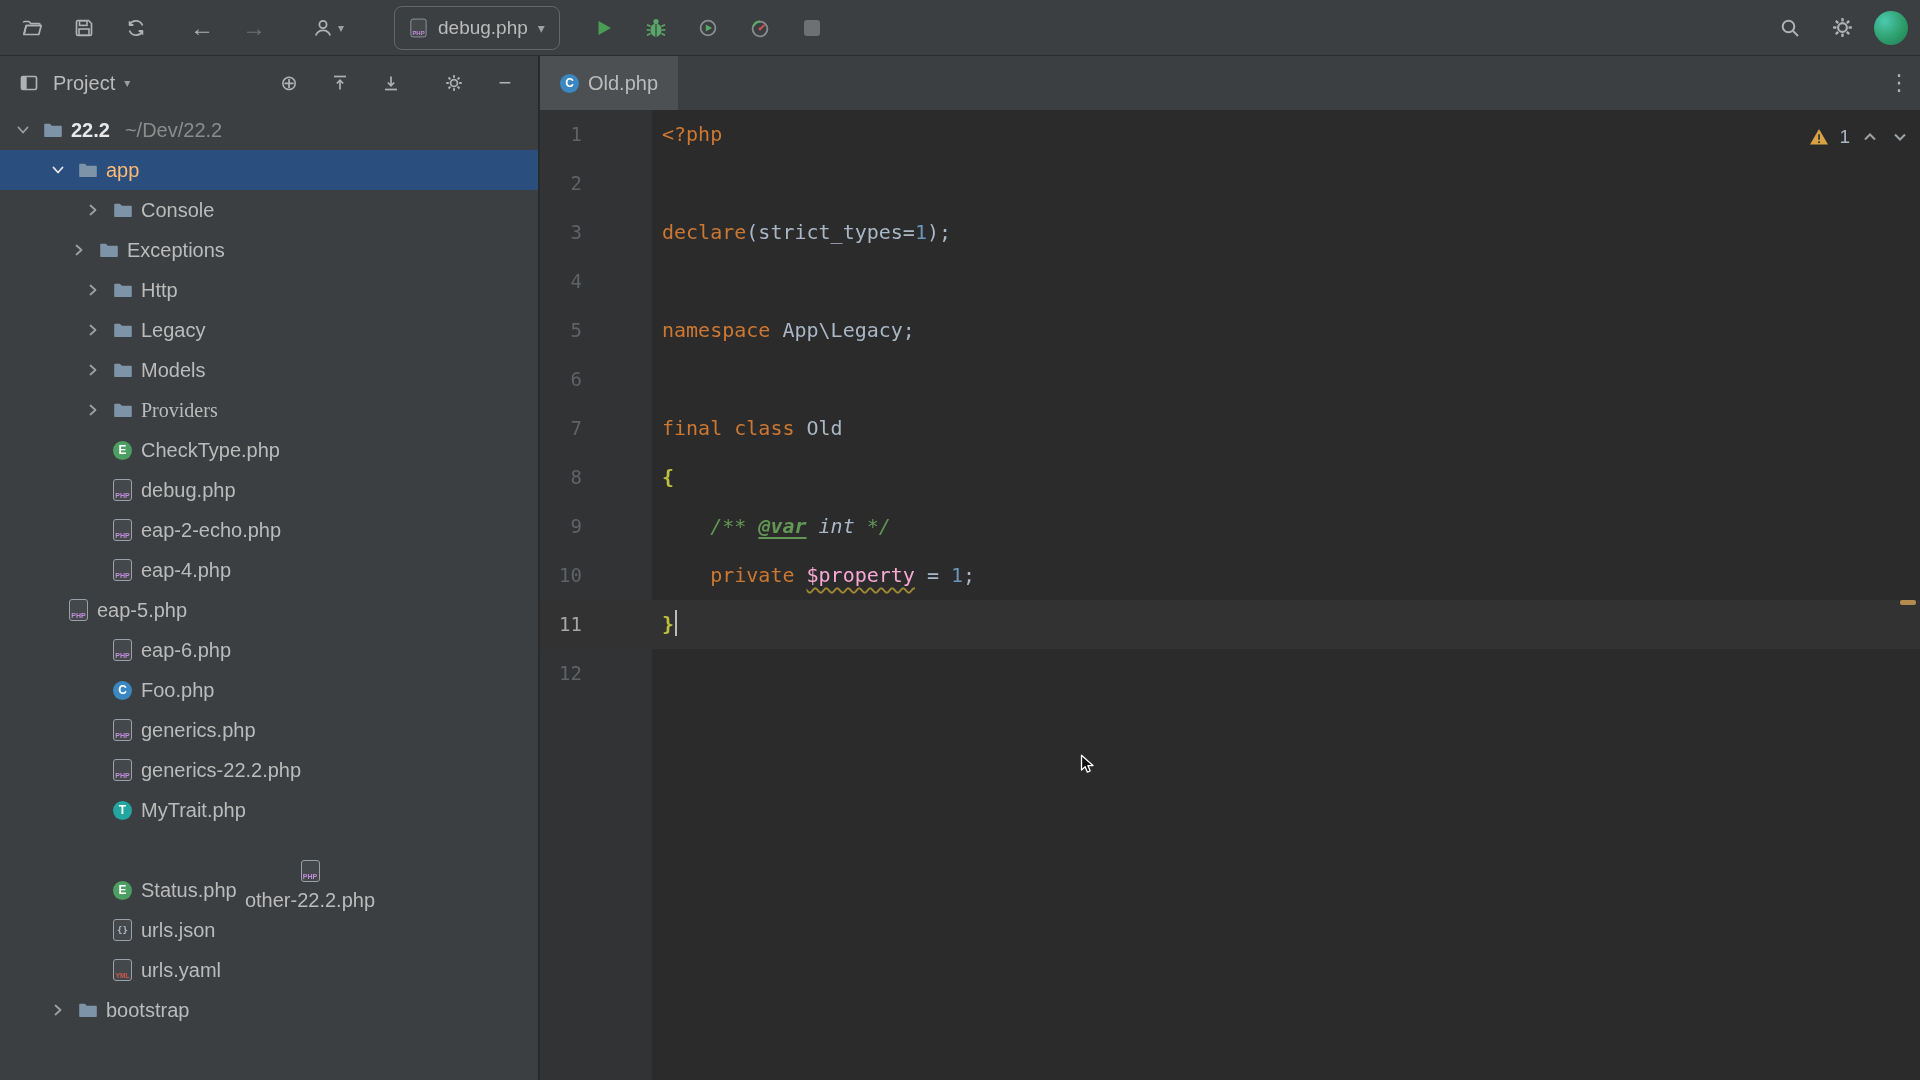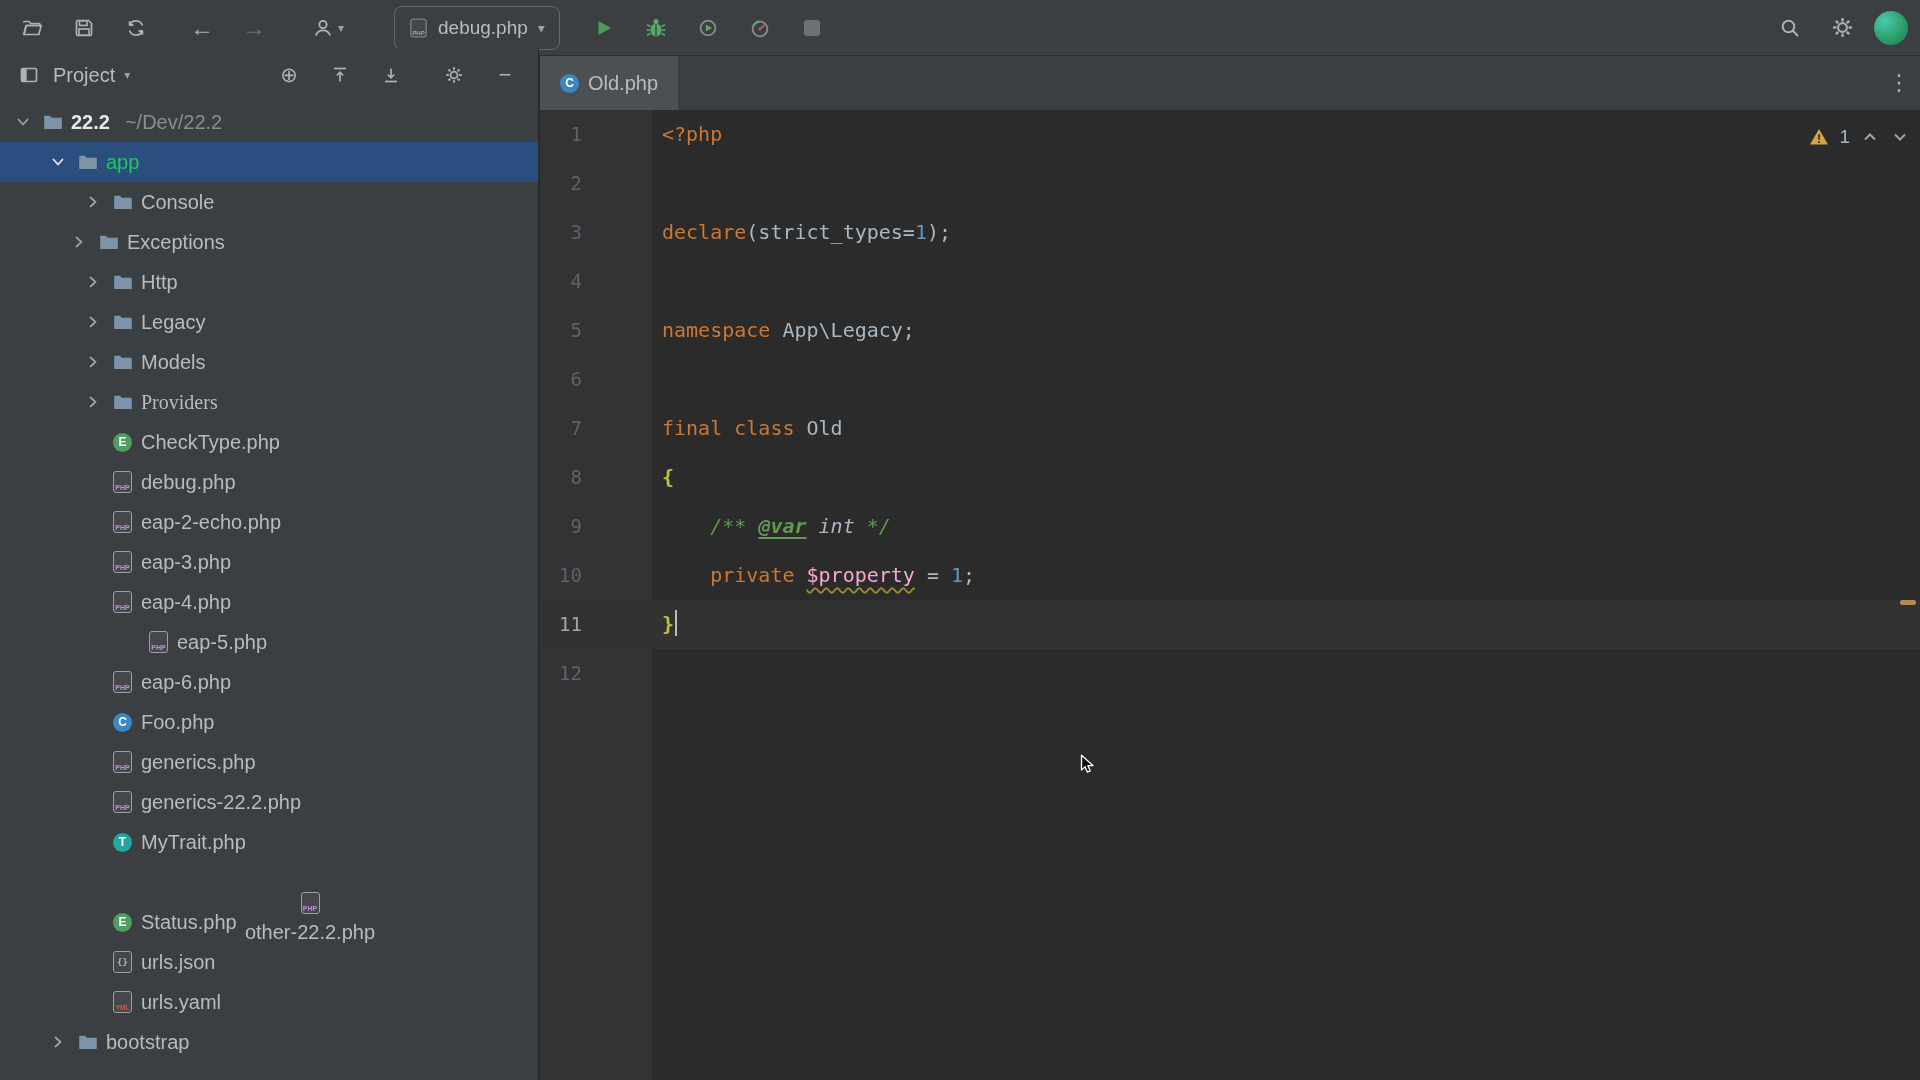--- a/index.html
+++ b/index.html
@@ -14,28 +14,28 @@
   .tbtn svg{display:block;}
   .uni{font-size:24px;line-height:1;}
   #run-chip{height:42px;display:flex;align-items:center;gap:10px;padding:0 14px;border:1px solid #646769;
             border-radius:8px;color:#BBBBBB;font-size:19px;margin-left:26px;flex:0 0 auto;}
   #run-chip .caret{color:#9DA0A3;font-size:14px;}
   .tb-right{margin-left:auto;display:flex;align-items:center;gap:12px;}
   #avatar{width:34px;height:34px;border-radius:50%;
           background:radial-gradient(circle at 32% 30%,#4CC9B0,#2E9E6B 55%,#1F7A52);flex:0 0 auto;}
 
   
-  #project-panel{position:absolute;top:48px;left:0;width:539px;bottom:0;background:#3C3F41;
+  #project-panel{position:absolute;top:56px;left:0;width:539px;bottom:0;background:#3C3F41;
                  border-right:1px solid #282828;box-sizing:border-box;overflow:hidden;}
   #panel-header{height:54px;display:flex;align-items:center;padding:0 14px;gap:9px;color:#BBBBBB;font-size:20px;}
   .ph-icons{margin-left:auto;display:flex;align-items:center;gap:21px;padding-right:4px;color:#AFB1B3;}
   .ph-btn{width:30px;height:30px;display:flex;align-items:center;justify-content:center;}
   #tree{position:absolute;top:54px;left:0;right:0;bottom:0;}
   .tree-row{height:40px;display:flex;align-items:center;gap:7px;color:#BBBBBB;font-size:20px;cursor:default;box-sizing:border-box;}
-  .tree-row.selected{background:#2A4E7E;color:#22c55e;}
+  .tree-row.selected{background:#2A4E7E;color:#fdba74;}
   .chevron{width:22px;height:22px;flex:0 0 22px;display:flex;align-items:center;justify-content:center;color:#9DA0A3;}
   .tree-row.selected .chevron{color:#E8E8E8;}
   .tree-icon{width:23px;height:23px;flex:0 0 23px;display:flex;align-items:center;justify-content:center;}
   .tree-label{white-space:nowrap;}
   .tree-label.bold{font-weight:700;color:#E8E8E8;}
   .tree-extra{color:#8C8C8C;margin-left:8px;white-space:nowrap;}
   .cbadge{display:inline-flex;width:19px;height:19px;border-radius:50%;color:#FFF;
           font:700 12px/1 "Liberation Sans",sans-serif;align-items:center;justify-content:center;}
   .fbadge{position:relative;width:19px;height:22px;border:1.5px solid #99A0A7;border-radius:3px;
           display:inline-block;box-sizing:border-box;background:rgba(255,255,255,0.05);}
@@ -364,32 +364,23 @@
           </span>
           <span class="tree-label">eap-2-echo.php</span>
         </div>
         <div class="tree-row" style="padding-left: 82px;">
           <span class="chevron"></span>
           <span class="tree-icon">
             <span class="fbadge">
               <span class="fb-label php">PHP</span>
             </span>
           </span>
-          <span class="tree-label">eap-3.php</span>
-        </div>
-        <div class="tree-row" style="padding-left: 82px;">
-          <span class="chevron"></span>
-          <span class="tree-icon">
-            <span class="fbadge">
-              <span class="fb-label php">PHP</span>
-            </span>
-          </span>
           <span class="tree-label">eap-4.php</span>
         </div>
-        <div class="tree-row" style="padding-left: 118px;">
+        <div class="tree-row" style="padding-left: 38px;">
           <span class="chevron"></span>
           <span class="tree-icon">
             <span class="fbadge">
               <span class="fb-label php">PHP</span>
             </span>
           </span>
           <span class="tree-label">eap-5.php</span>
         </div>
         <div class="tree-row" style="padding-left: 82px;">
           <span class="chevron"></span>

